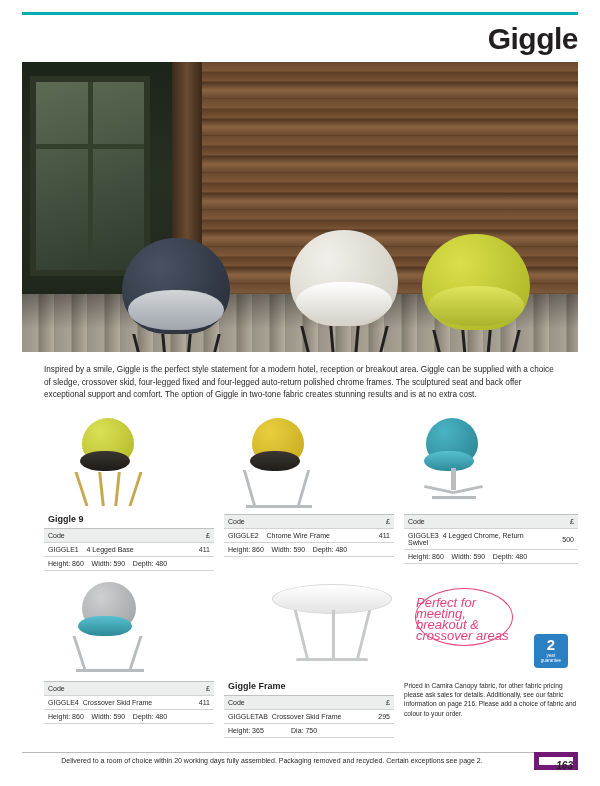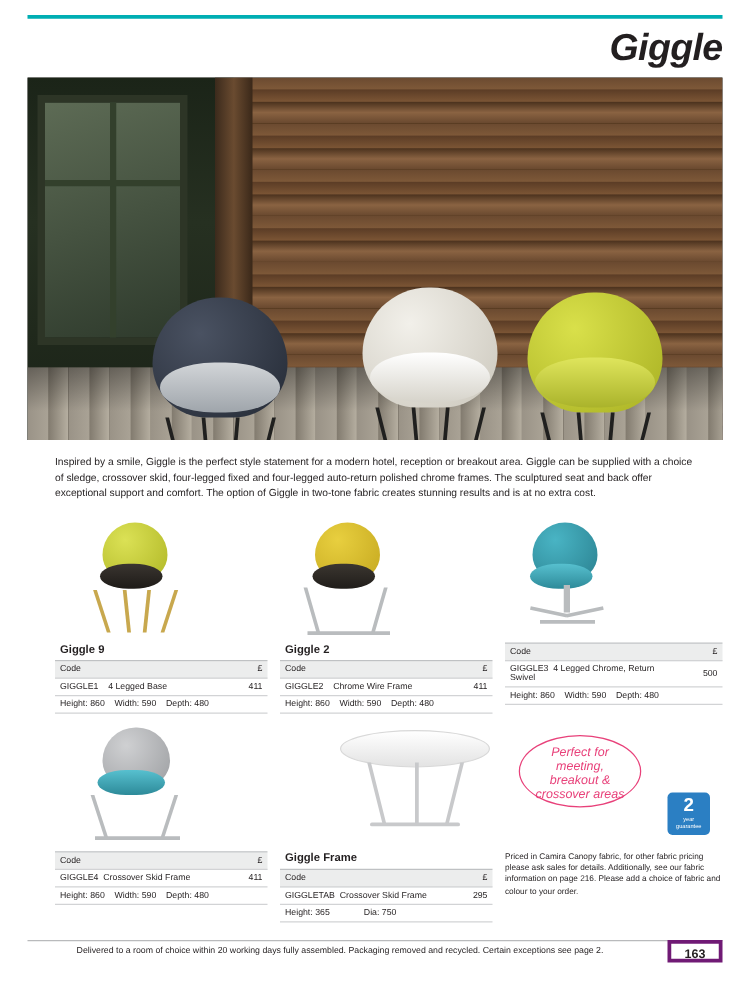--- a/index.html
+++ b/index.html
@@ -24,21 +24,20 @@
   .header-title {
     position:absolute; right:22px; top:5px;
     font-size:10.5px; font-weight:bold; color:#231f20;
     background:#ffffff; padding:0 0 0 8px; line-height:14px;
   }
 
   .page-title {
     position:absolute; right:22px; top:22px;
     font-size:30px; font-weight:bold; letter-spacing:-0.5px;
     color:#231f20;
-    font-style:italic;
   }
 
   
   .hero {
     position:absolute; left:22px; top:62px; width:556px; height:290px;
     overflow:hidden;
     background:#2a2a26;
   }
   .hero .wallA {
     position:absolute; left:0; top:0; width:165px; height:290px;
@@ -197,21 +196,21 @@
   .gt .leg { position:absolute; background:#c8c9cb; }
   .gt .leg.l1 { left:28px; top:26px; width:3px; height:50px; transform:skewX(14deg); }
   .gt .leg.l2 { left:60px; top:26px; width:3px; height:50px; }
   .gt .leg.l3 { left:90px; top:26px; width:3px; height:50px; transform:skewX(-14deg); }
   .gt .foot { position:absolute; left:24px; top:74px; width:72px; height:3px; background:#c8c9cb; border-radius:2px; }
 
   
   .badge {
     position:absolute; left:415px; top:588px; width:98px; height:58px;
     border:1px solid #e8417a; border-radius:49px/29px;
-    color:#e8417a; font-size:10px; line-height:11px; text-align:center;
+    color:#e8417a; font-size:13px; line-height:11px; 
     padding-top:8px;
   }
   .badge div { font-style:italic; }
 
   
   .guarantee {
     position:absolute; left:534px; top:634px; width:34px; height:34px;
     background:#2b7fc3; border-radius:4px; color:#fff; text-align:center;
   }
   .guarantee .num { font-size:15px; font-weight:bold; line-height:16px; padding-top:3px; }
@@ -227,22 +226,22 @@
   
   .footer-rule {
     position:absolute; left:22px; top:752px; width:556px; height:1px; background:#b9babc;
   }
   .footer-text {
     position:absolute; left:22px; top:757px; width:500px; text-align:center;
     font-size:7px; color:#231f20;
   }
   .pagenum {
     position:absolute; right:22px; top:752px; width:44px; height:18px;
-    border:3px solid #701a75; color:#231f20; font-size:10px; font-weight:bold;
-    text-align:center; line-height:17px;
+    border:5px solid #701a75; color:#231f20; font-size:10px; font-weight:bold;
+    text-align:right; line-height:17px;font-style:italic;
   }
 </style>
 </head>
 <body>
 
 <div class="header">
   <div class="header-rule"></div>
 </div>
 <div class="page-title">Giggle</div>
 
@@ -337,21 +336,20 @@
         <span>Height: 860</span>&nbsp;&nbsp;&nbsp;
         <span>Width: 590</span>&nbsp;&nbsp;&nbsp;
         <span>Depth: 480</span>
       </td>
     </tr>
   </tbody>
     </table>
 </div>
 
 <div class="tbl t2">
-  <div class="tname">Giggle 2</div>
   <table>
     <tbody>
         <tr class="hdr">
       <td>Code</td>
       <td class="price">£</td>
     </tr>
     <tr>
       <td><span>GIGGLE2</span>&nbsp;&nbsp;&nbsp;&nbsp;<span>Chrome Wire Frame</span></td>
       <td class="price">411</td>
     </tr>

